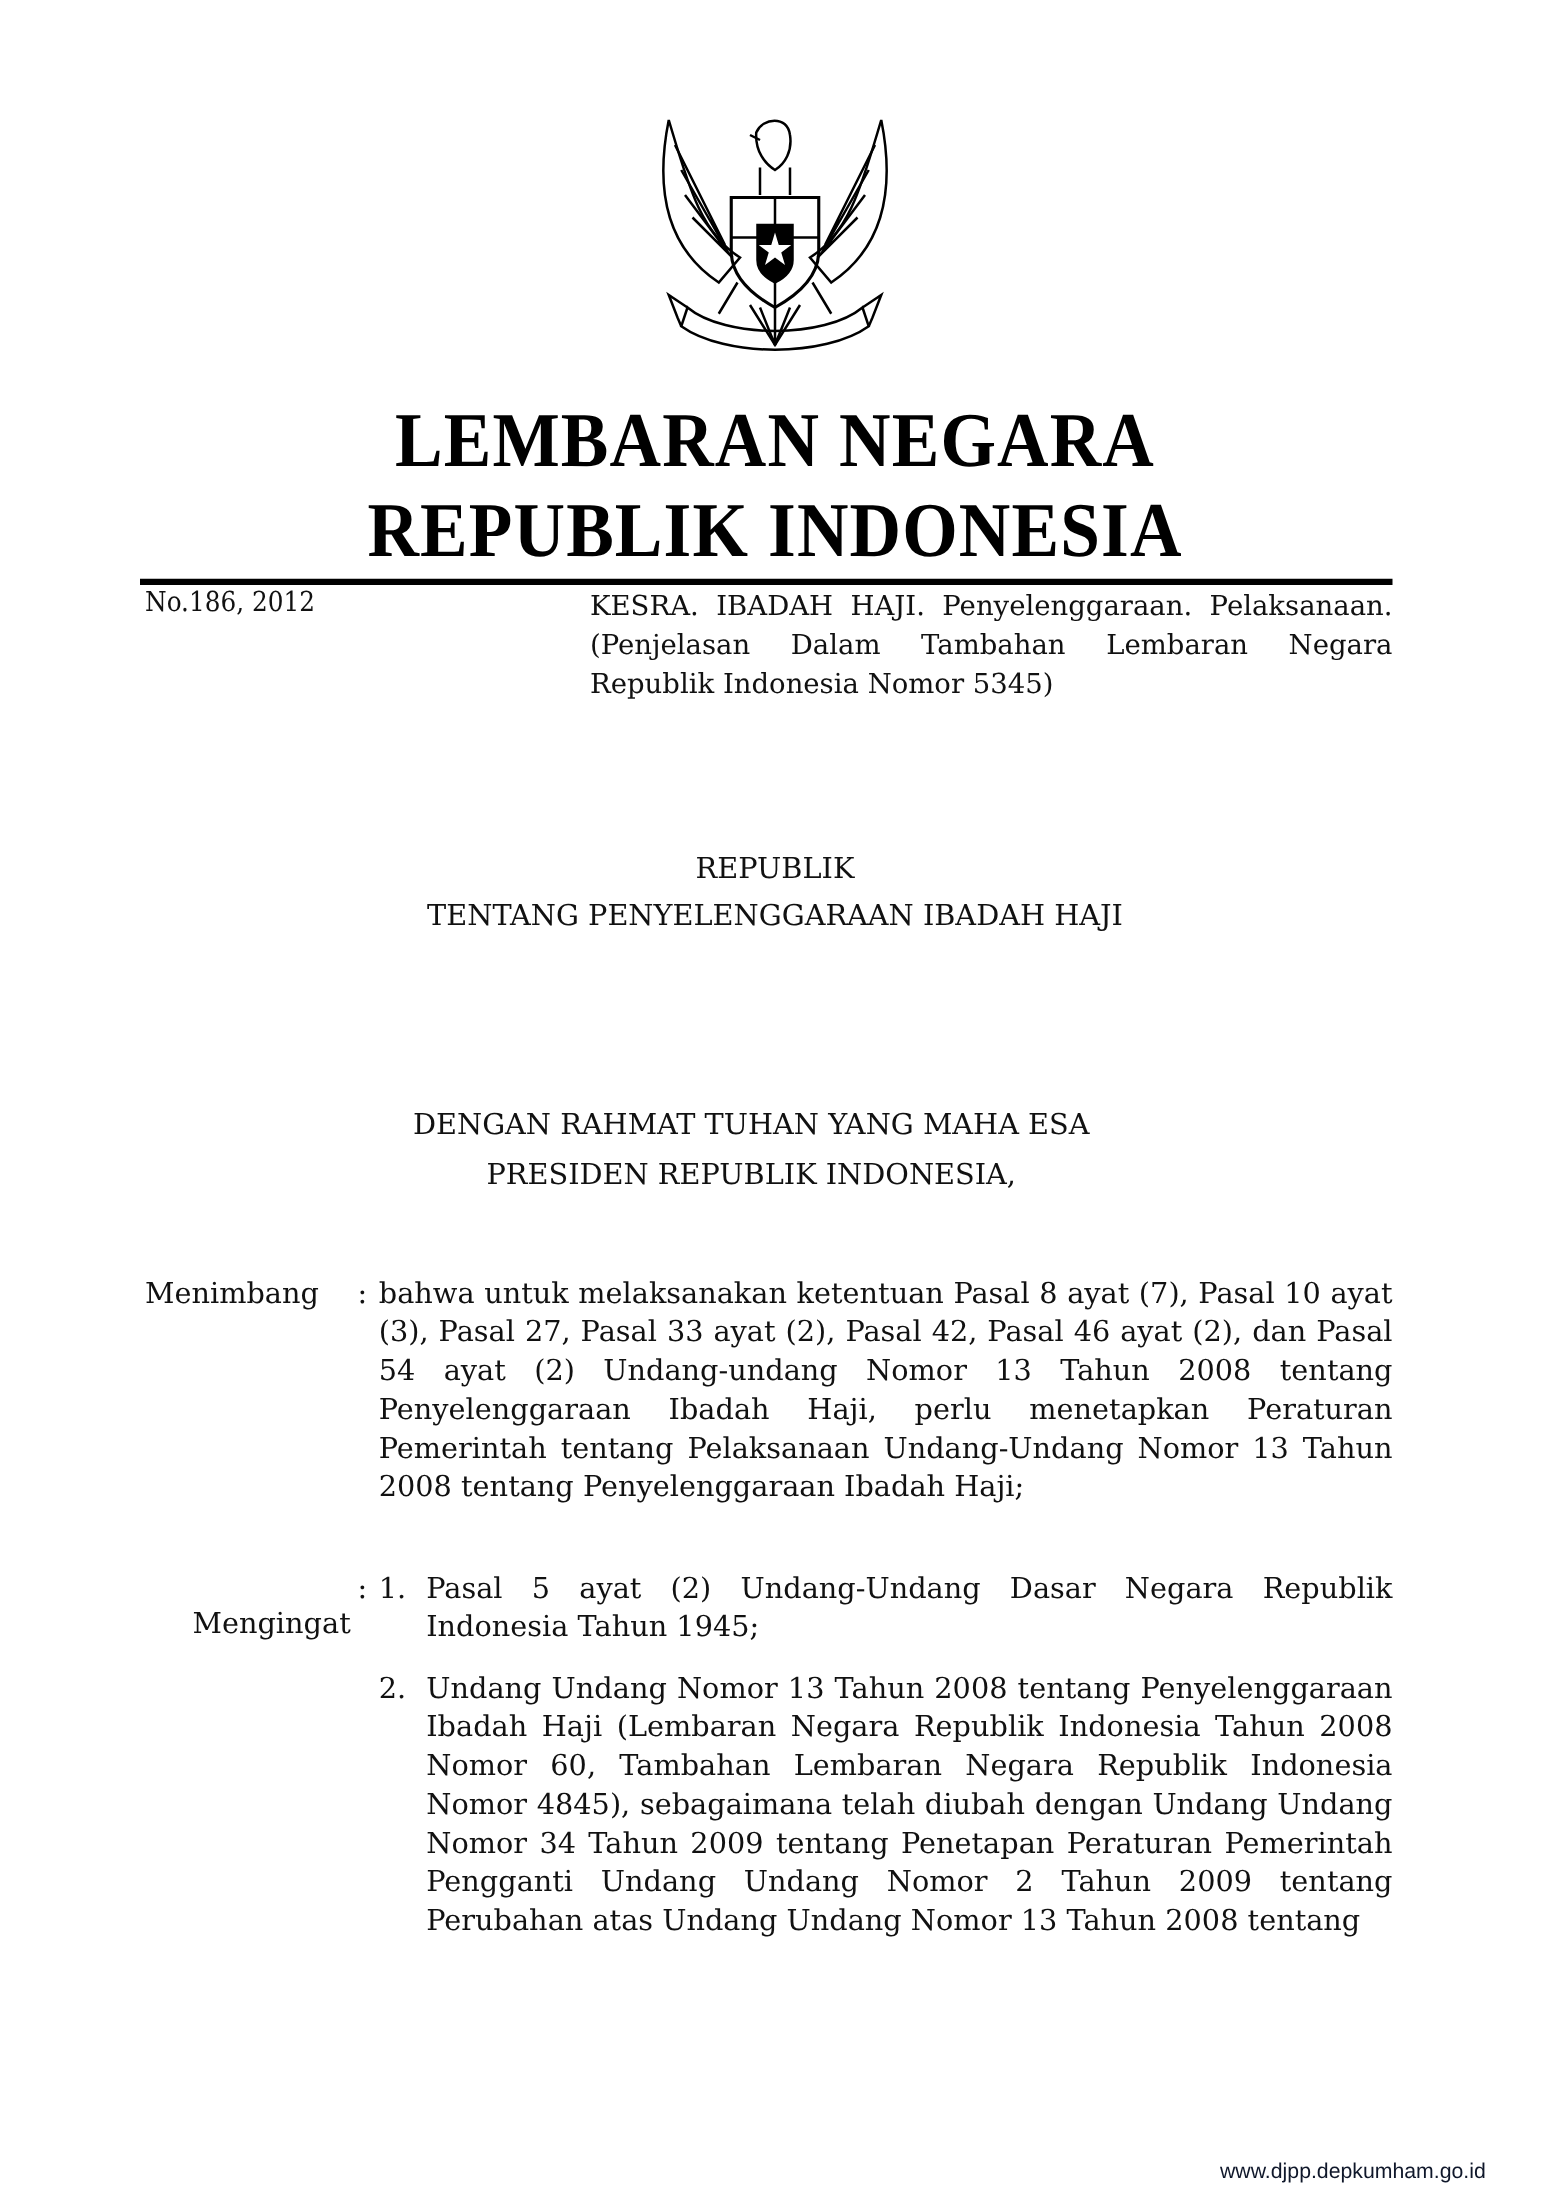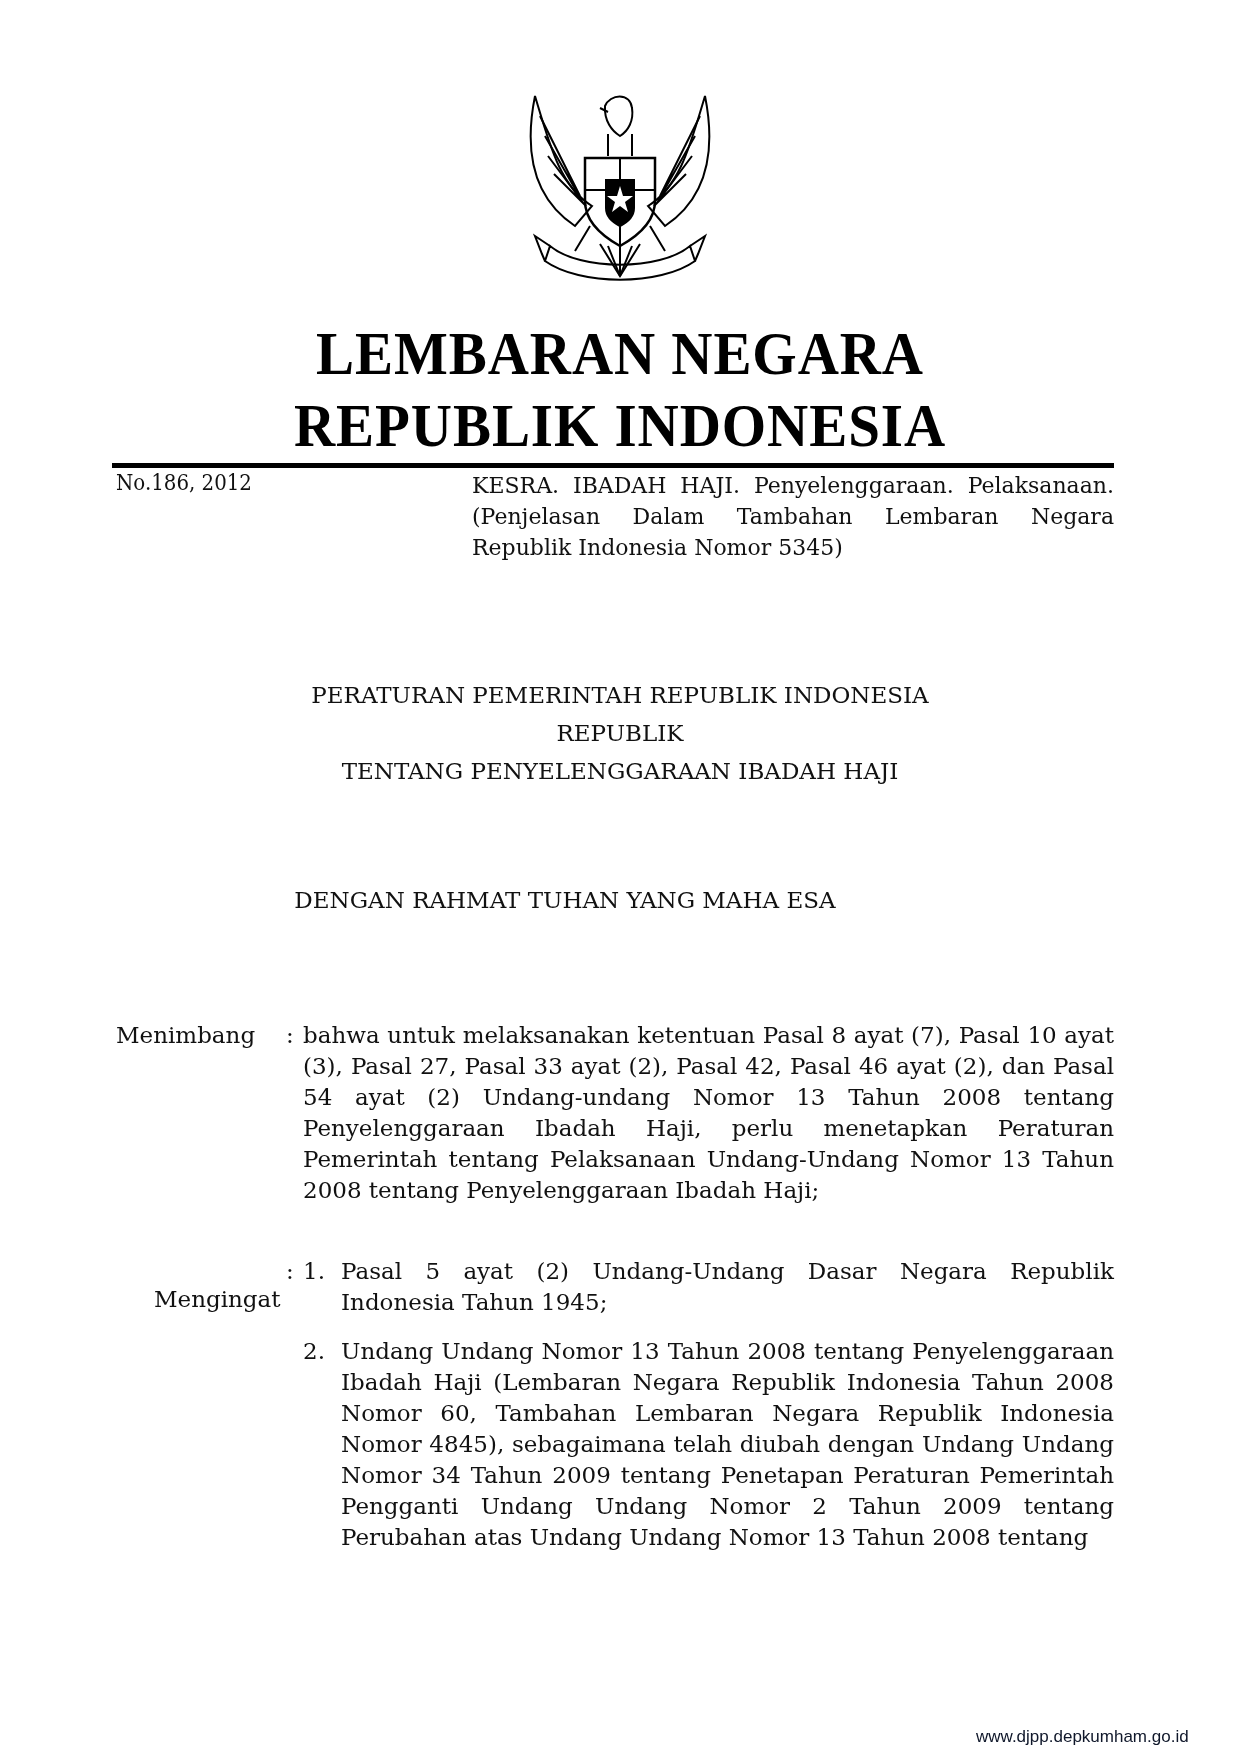--- a/index.html
+++ b/index.html
@@ -31,21 +31,21 @@
       line-height: 31px; text-align: justify;
       font-family: "DejaVu Serif", serif;
     }
     .title-block {
       position: absolute; left: 0; top: 676px; width: 1240px; text-align: center;
       font-size: 23px; line-height: 38px;
     }
     .title-block div { white-space: nowrap; }
     .salutation {
       position: absolute; left: 0; top: 880px; width: 1130px; text-align: center;
-      font-size: 23px; line-height: 40px;
+      font-size: 23px; line-height: 40px; padding-left: 36px;
     }
     .clause-label {
       position: absolute; left: 116px; font-size: 23px; line-height: 31px;
     }
     .colon { position: absolute; font-size: 23px; line-height: 31px; }
     .clause-body {
       position: absolute; left: 303px; width: 811px; font-size: 23px; line-height: 31px;
       text-align: justify;
     }
     .list-num { position: absolute; font-size: 23px; line-height: 31px; left: 303px; }
@@ -93,27 +93,27 @@
 
 <div class="masthead mh1">LEMBARAN NEGARA</div>
 <div class="masthead mh2">REPUBLIK INDONESIA</div>
 
 <div class="rule"></div>
 
 <div class="issue-no">No.186, 2012</div>
 <div class="issue-desc">KESRA. IBADAH HAJI. Penyelenggaraan. Pelaksanaan. (Penjelasan Dalam Tambahan Lembaran Negara Republik Indonesia Nomor 5345)</div>
 
 <div class="title-block">
-  <div>PERATURAN PEMERINTAH REPUBLIK INDONESIA</div>
   <div>REPUBLIK</div>
   <div>TENTANG PENYELENGGARAAN IBADAH HAJI</div>
 </div>
 
 <div class="salutation">
   <div>DENGAN RAHMAT TUHAN YANG MAHA ESA</div>
+  <div>PRESIDEN REPUBLIK INDONESIA,</div>
 </div>
 
 <div class="clause-label" style="top:1020px;">Menimbang</div>
 <div class="colon" style="left:286px; top:1020px;">:</div>
 <div class="clause-body" style="top:1020px;">bahwa untuk melaksanakan ketentuan Pasal 8 ayat (7), Pasal 10 ayat (3), Pasal 27, Pasal 33 ayat (2), Pasal 42, Pasal 46 ayat (2), dan Pasal 54 ayat (2) Undang-undang Nomor 13 Tahun 2008 tentang Penyelenggaraan Ibadah Haji, perlu menetapkan Peraturan Pemerintah tentang Pelaksanaan Undang-Undang Nomor 13 Tahun 2008 tentang Penyelenggaraan Ibadah Haji;</div>
 
 <div class="clause-label" style="top:1284px;margin-left:38px;">Mengingat</div>
 <div class="colon" style="left:286px; top:1256px;">:</div>
 
 <div class="list-num" style="top:1256px;">1.</div>

